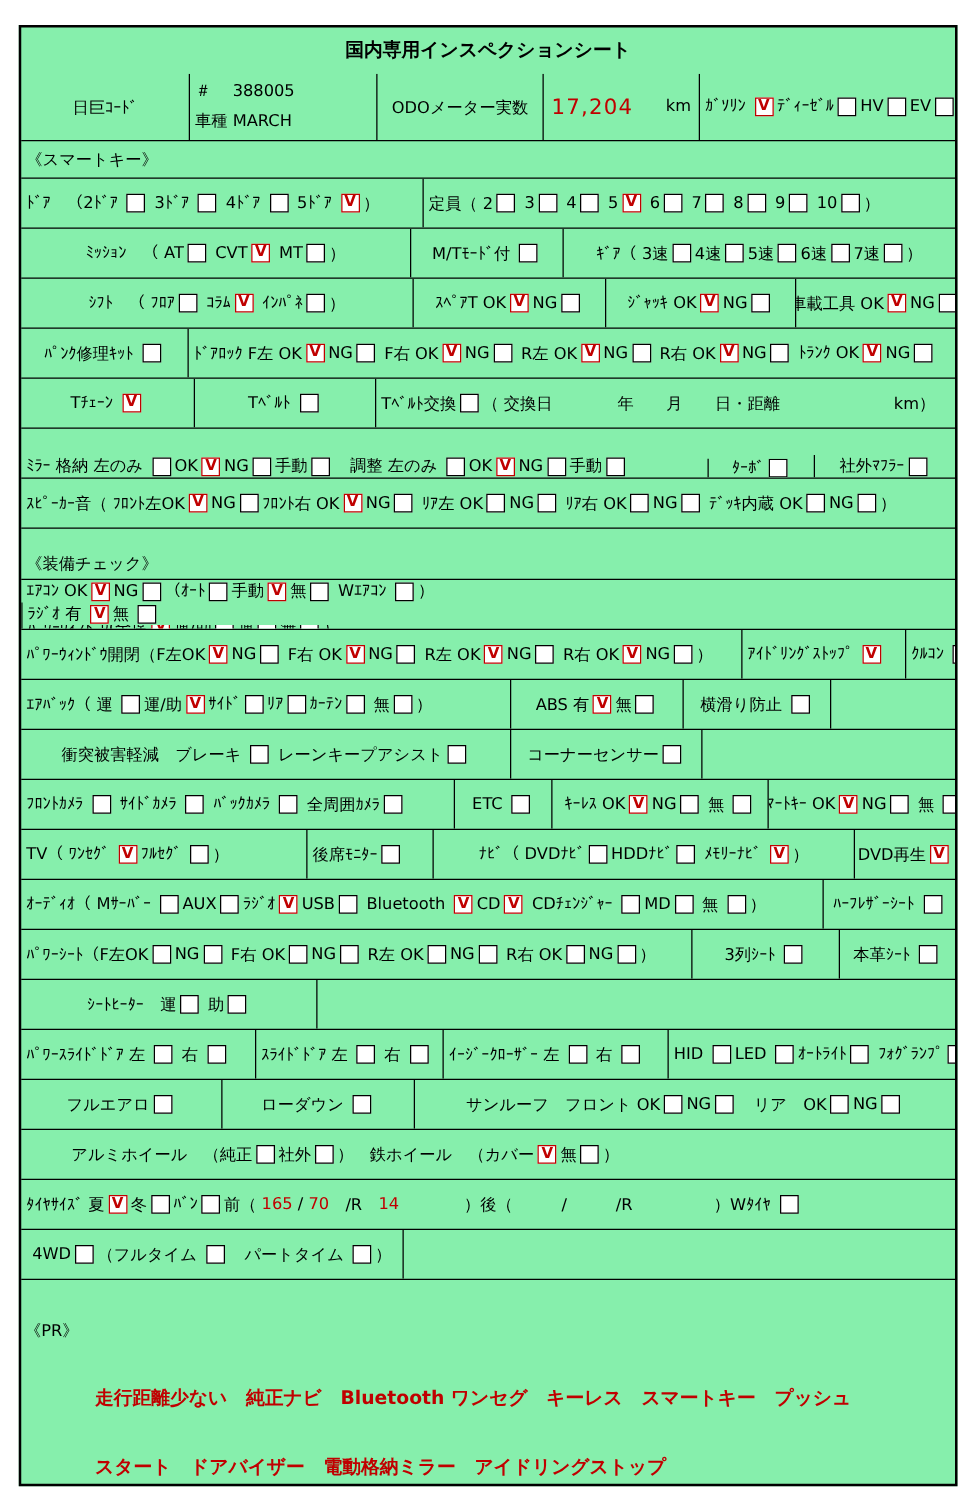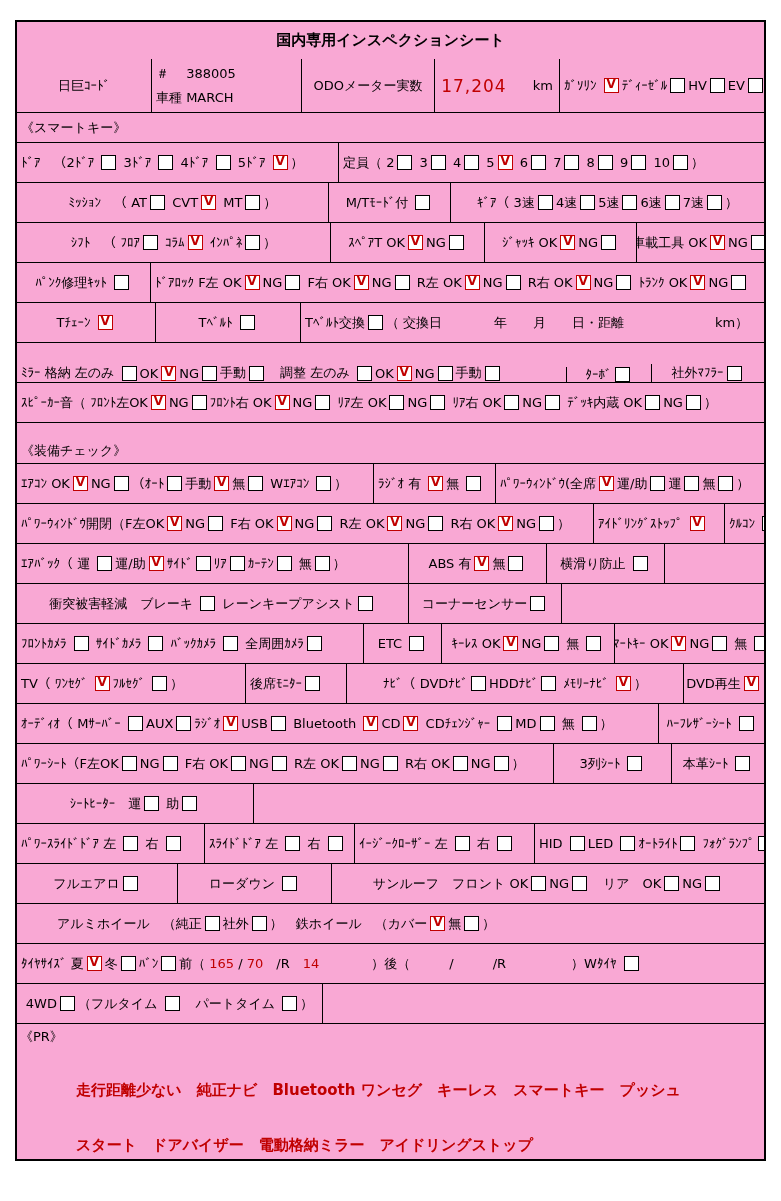--- a/index.html
+++ b/index.html
@@ -1,34 +1,34 @@
 <!DOCTYPE html>
 <html><head>
 <meta charset="utf-8">
 <style>
   html,body{margin:0;padding:0;background:#fff;}
   body{width:781px;height:1201px;position:relative;font-family:"DejaVu Sans","Liberation Sans",sans-serif;font-size:13px;color:#000;}
-  .sheet{position:absolute;left:15px;top:20px;width:747px;border:2px solid #000;background:#f9a8d4;}
+  .sheet{position:absolute;left:15px;top:20px;width:747px;border:2px solid #000;background:#86efac;}
   .row{display:flex;border-top:1px solid #000;overflow:hidden;}
   .row:first-child{border-top:none;}
   .cell{display:flex;align-items:center;padding:0 4px;white-space:pre;overflow:hidden;}
   .row>.cell{border-left:1px solid #000;}
   .row>.cell:first-child{border-left:none;}
   .cc{justify-content:center;}
   .blk{display:block;padding-top:3px;line-height:24px;}
   .ind{padding-left:40px;}
   .bot{align-items:flex-end;padding-bottom:3px;}
   .t{display:inline;}
   .red{color:#c00000;}
   .title{font-weight:bold;font-size:15px;}
   .odo{font-size:17px;margin-right:26px;letter-spacing:1px;}
   .box{display:inline-block;flex:none;width:13px;height:13px;border:1px solid #000;margin:0 3px;background:#fff;
        font-size:12px;line-height:11px;text-align:center;vertical-align:middle;}
   .box.chk{border-color:#c00000;color:#c00000;font-weight:bold;}
-  .pr-cell{display:block;position:relative;white-space:pre;}
+  .pr-cell{display:block;position:relative;white-space:pre;margin-top:28px;}
   .pr-label{position:absolute;left:3px;top:4px;}
   .pr-line{display:block;margin-left:55px;color:#c00000;font-weight:bold;font-size:15px;line-height:25px;}
   .pr-line.first{margin-top:9px;}
 </style>
 </head>
 <body>
 
 <div class="sheet">
   <div class="row" style="height:37px">
     <div class="cell cc" style="flex:1">
@@ -74,21 +74,21 @@
         <div class="cell" style="width: 541px;"><span class="t">ﾐﾗｰ 格納 左のみ </span><span class="box"></span><span class="t">OK</span><span class="box chk">V</span><span class="t">NG</span><span class="box"></span><span class="t">手動</span><span class="box"></span><span class="t">　調整 左のみ </span><span class="box"></span><span class="t">OK</span><span class="box chk">V</span><span class="t">NG</span><span class="box"></span><span class="t">手動</span><span class="box"></span></div>
         <div class="cell cc" style="width: 76px;"><span class="t">ﾀｰﾎﾞ</span><span class="box"></span></div>
         <div class="cell cc" style="flex: 1 1 0%;"><span class="t">社外ﾏﾌﾗｰ</span><span class="box"></span></div>
       </div>
       <div class="row" style="height: 39px;">
         <div class="cell" style="flex: 1 1 0%;"><span class="t">ｽﾋﾟｰｶｰ音（ ﾌﾛﾝﾄ左OK</span><span class="box chk">V</span><span class="t">NG</span><span class="box"></span><span class="t">ﾌﾛﾝﾄ右 OK</span><span class="box chk">V</span><span class="t">NG</span><span class="box"></span><span class="t"> ﾘｱ左 OK</span><span class="box"></span><span class="t">NG</span><span class="box"></span><span class="t"> ﾘｱ右 OK</span><span class="box"></span><span class="t">NG</span><span class="box"></span><span class="t"> ﾃﾞｯｷ内蔵 OK</span><span class="box"></span><span class="t">NG</span><span class="box"></span><span class="t">）</span></div>
       </div>
       <div class="row" style="height: 40px;">
         <div class="cell bot" style="flex: 1 1 0%;"><span class="t">《装備チェック》</span></div>
       </div>
-      <div class="row" style="height: 39px;">
+      <div class="row" style="height: 39px; flex-direction: column;">
         <div class="cell" style="width: 348px;"><span class="t">ｴｱｺﾝ OK</span><span class="box chk">V</span><span class="t">NG</span><span class="box"></span><span class="t">（ｵｰﾄ</span><span class="box"></span><span class="t">手動</span><span class="box chk">V</span><span class="t">無</span><span class="box"></span><span class="t"> Wｴｱｺﾝ </span><span class="box"></span><span class="t">）</span></div>
         <div class="cell" style="width: 113px;"><span class="t">ﾗｼﾞｵ 有 </span><span class="box chk">V</span><span class="t">無 </span><span class="box"></span></div>
         <div class="cell" style="flex: 1 1 0%;"><span class="t">ﾊﾟﾜｰｳｨﾝﾄﾞｳ(全席</span><span class="box chk">V</span><span class="t">運/助</span><span class="box"></span><span class="t">運</span><span class="box"></span><span class="t">無</span><span class="box"></span><span class="t">）</span></div>
       </div>
       <div class="row" style="height: 39px;">
         <div class="cell" style="width: 568px;"><span class="t">ﾊﾟﾜｰｳｨﾝﾄﾞｳ開閉（F左OK</span><span class="box chk">V</span><span class="t">NG</span><span class="box"></span><span class="t"> F右 OK</span><span class="box chk">V</span><span class="t">NG</span><span class="box"></span><span class="t"> R左 OK</span><span class="box chk">V</span><span class="t">NG</span><span class="box"></span><span class="t"> R右 OK</span><span class="box chk">V</span><span class="t">NG</span><span class="box"></span><span class="t">）</span></div>
         <div class="cell" style="width: 122px;"><span class="t">ｱｲﾄﾞﾘﾝｸﾞｽﾄｯﾌﾟ </span><span class="box chk">V</span></div>
         <div class="cell" style="flex: 1 1 0%;"><span class="t">ｸﾙｺﾝ </span><span class="box"></span></div>
       </div>
       <div class="row" style="height: 39px;">

